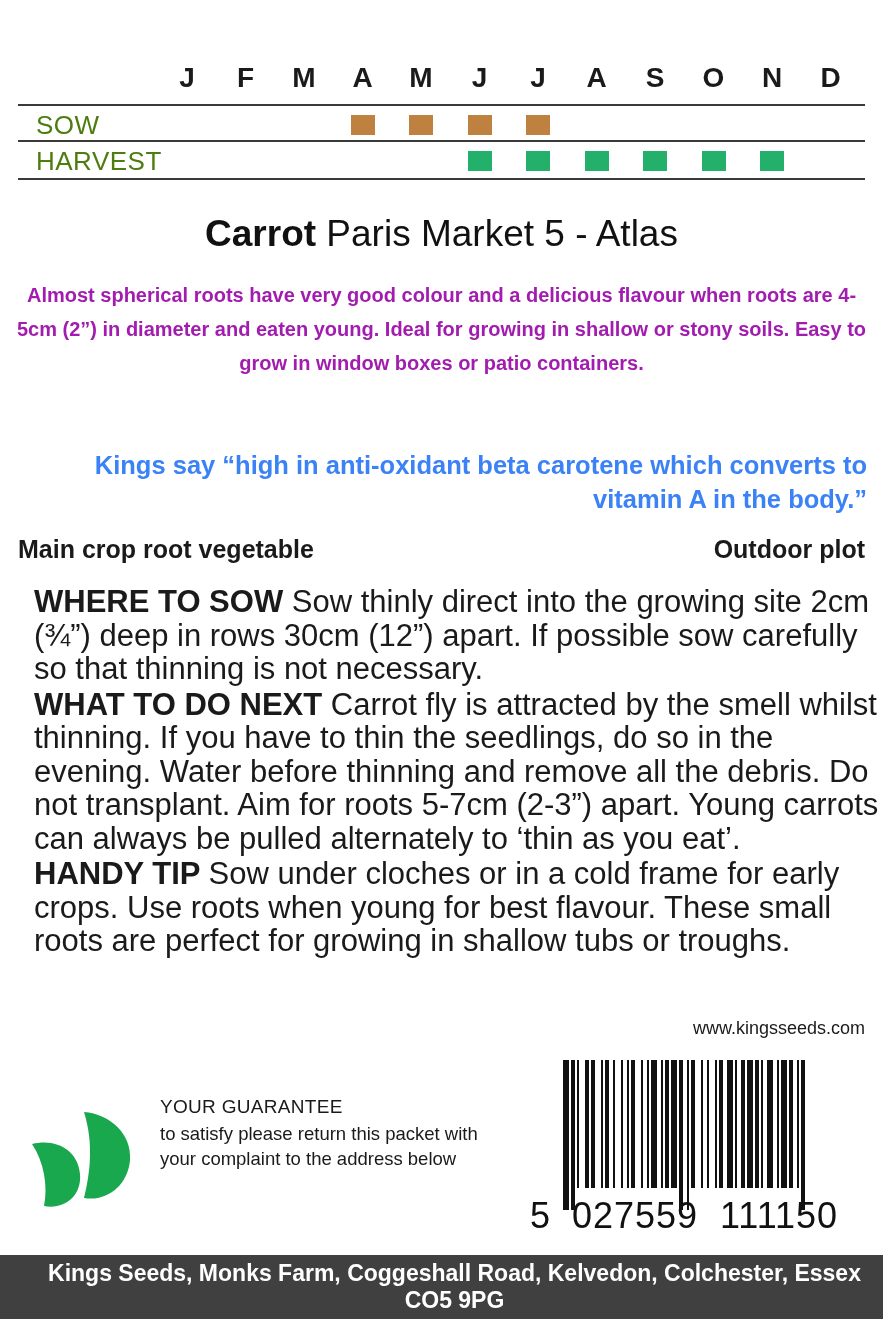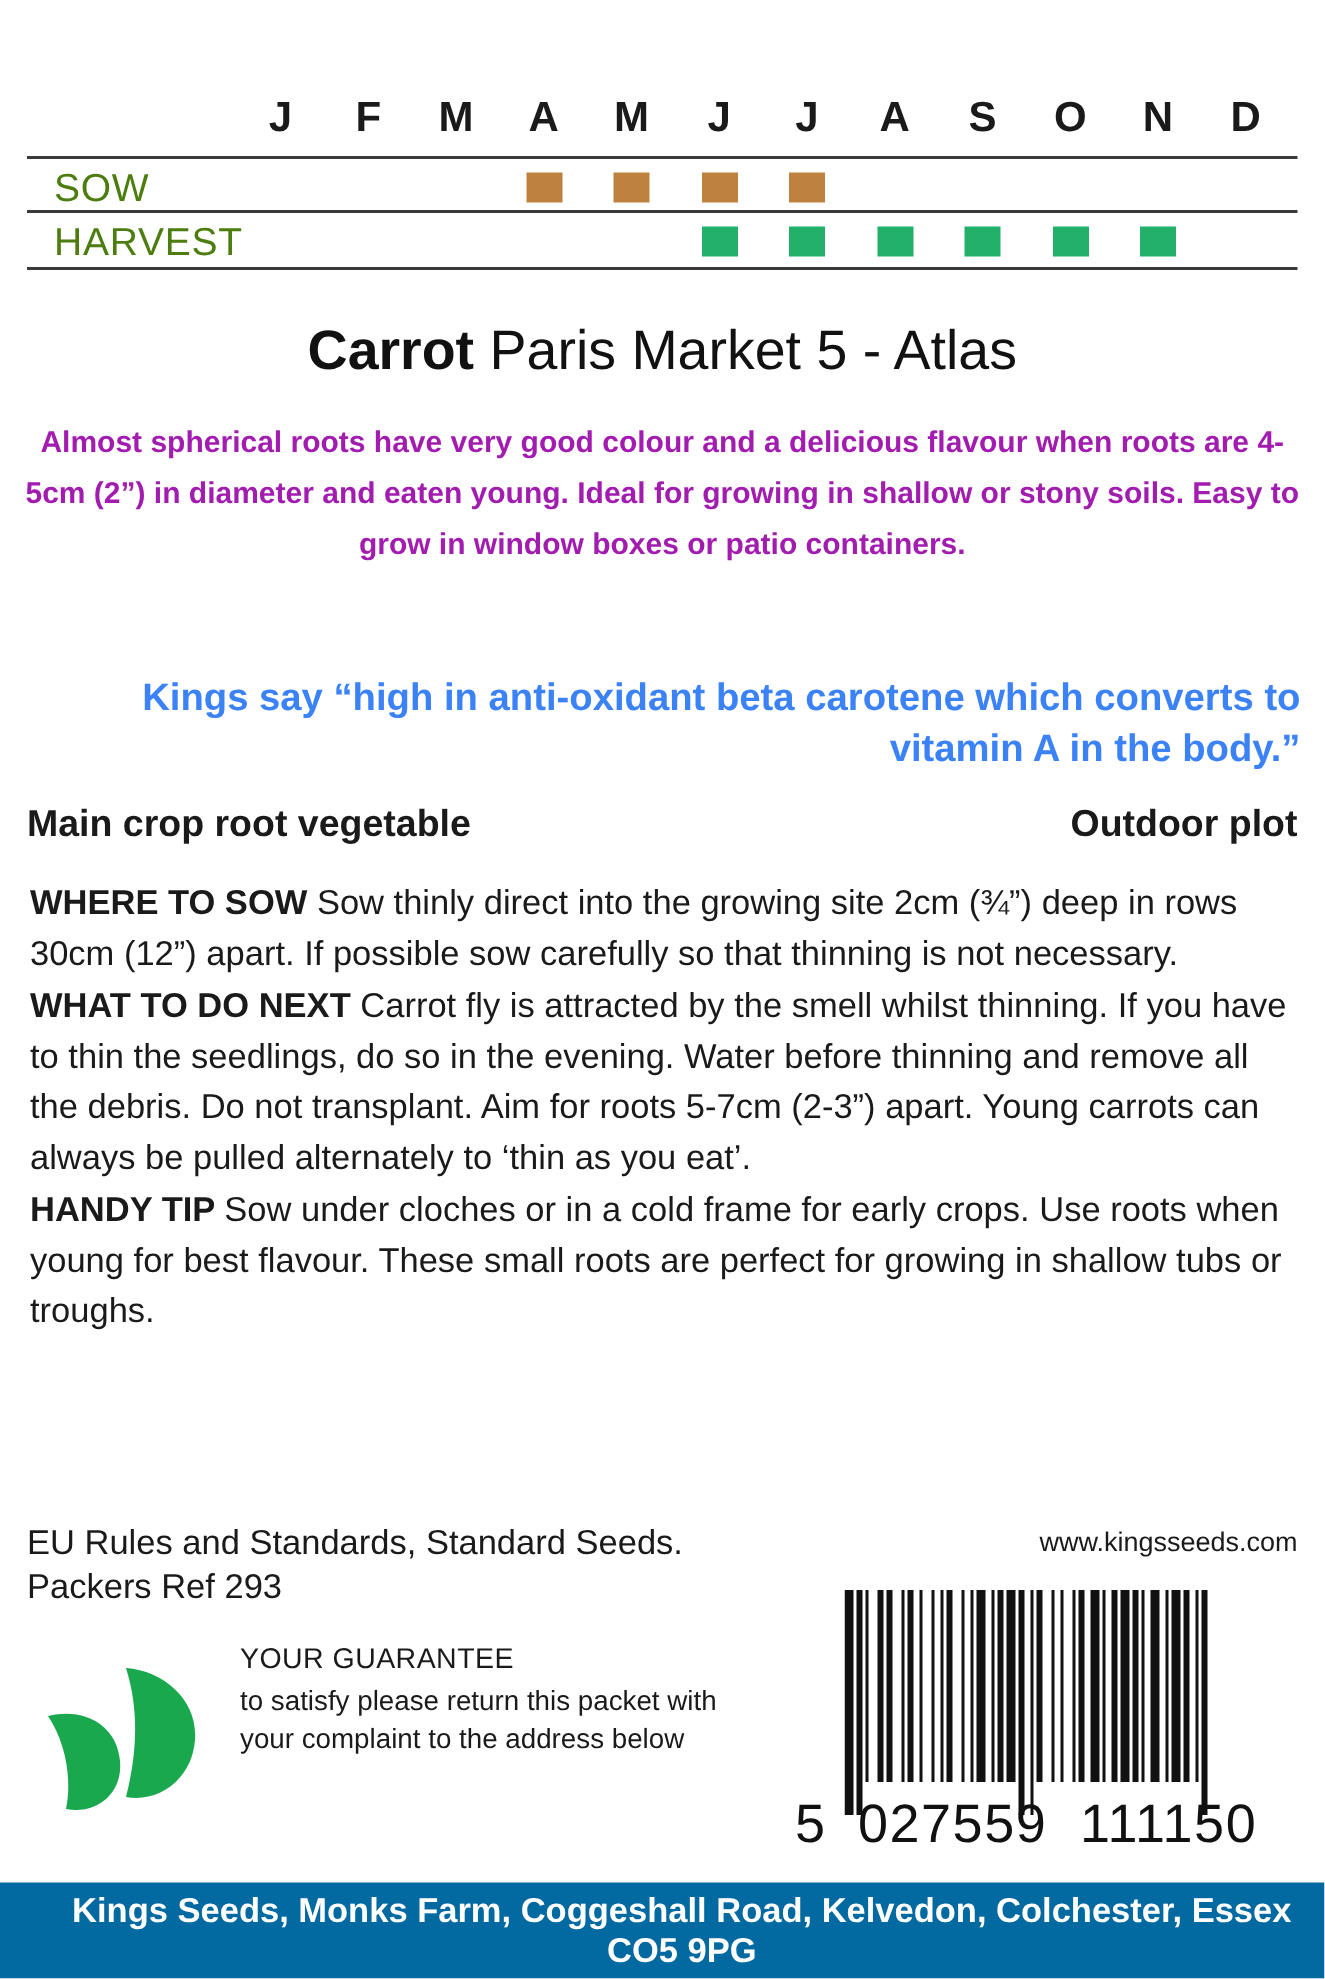--- a/index.html
+++ b/index.html
@@ -125,24 +125,24 @@
     font-size: 25px;
     font-weight: bold;
     color: #1a1a1a;
   }
   .typerow .left { position: absolute; left: 0; top: 0; }
   .typerow .right { position: absolute; right: 0; top: 0; }
 
   
   .instructions {
     position: absolute;
-    left: 20px;
+    left: 34px;
     top: 585px;
     width: 850px;
-    font-size: 23px;
+    font-size: 31px;
     line-height: 33.5px;
     color: #1a1a1a;
   }
   .instructions p {
     margin: 0 0 2px 0;
   }
   .instructions .hd {
     font-weight: bold;
   }
 
@@ -215,21 +215,21 @@
     top: 0;
   }
 
   
   .addressbar {
     position: absolute;
     left: 0;
     top: 1255px;
     width: 883px;
     height: 64px;
-    background: #0369a1;
+    background: #404040;
     color: #ffffff;
     font-size: 23px;
     font-weight: bold;
     display: flex;
     align-items: center;
     justify-content: center;
     text-align: center;
     padding-left: 26px;
   }
 </style>
@@ -290,24 +290,20 @@
     <span class="left">Main crop root vegetable</span>
     <span class="right">Outdoor plot</span>
   </div>
 
   <div class="instructions" id="instructions">
       <p><span class="hd">WHERE TO SOW </span><span>Sow thinly direct into the growing site 2cm (¾”) deep in rows 30cm (12”) apart. If possible sow carefully so that thinning is not necessary.</span></p>
       <p><span class="hd">WHAT TO DO NEXT </span><span>Carrot fly is attracted by the smell whilst thinning. If you have to thin the seedlings, do so in the evening. Water before thinning and remove all the debris. Do not transplant. Aim for roots 5-7cm (2-3”) apart. Young carrots can always be pulled alternately to ‘thin as you eat’.</span></p>
       <p><span class="hd">HANDY TIP </span><span>Sow under cloches or in a cold frame for early crops. Use roots when young for best flavour. These small roots are perfect for growing in shallow tubs or troughs.</span></p>
     </div>
 
-  <div class="eu">
-    <div>EU Rules and Standards, Standard Seeds.</div>
-    <div>Packers Ref 293</div>
-  </div>
 
   <div class="website">www.kingsseeds.com</div>
 
   <div class="leaf-logo">
     <svg viewBox="0 0 120 110" width="120" height="110" aria-hidden="true">
       <path d="M62 8 C 88 10, 110 30, 108 56 C 106 82, 84 98, 62 94 C 68 70, 72 40, 62 8 Z" fill="#1aa84f"></path>
       <path d="M10 40 C 34 34, 56 46, 58 70 C 60 92, 42 106, 22 102 C 26 82, 22 58, 10 40 Z" fill="#1aa84f"></path>
     </svg>
   </div>
 

